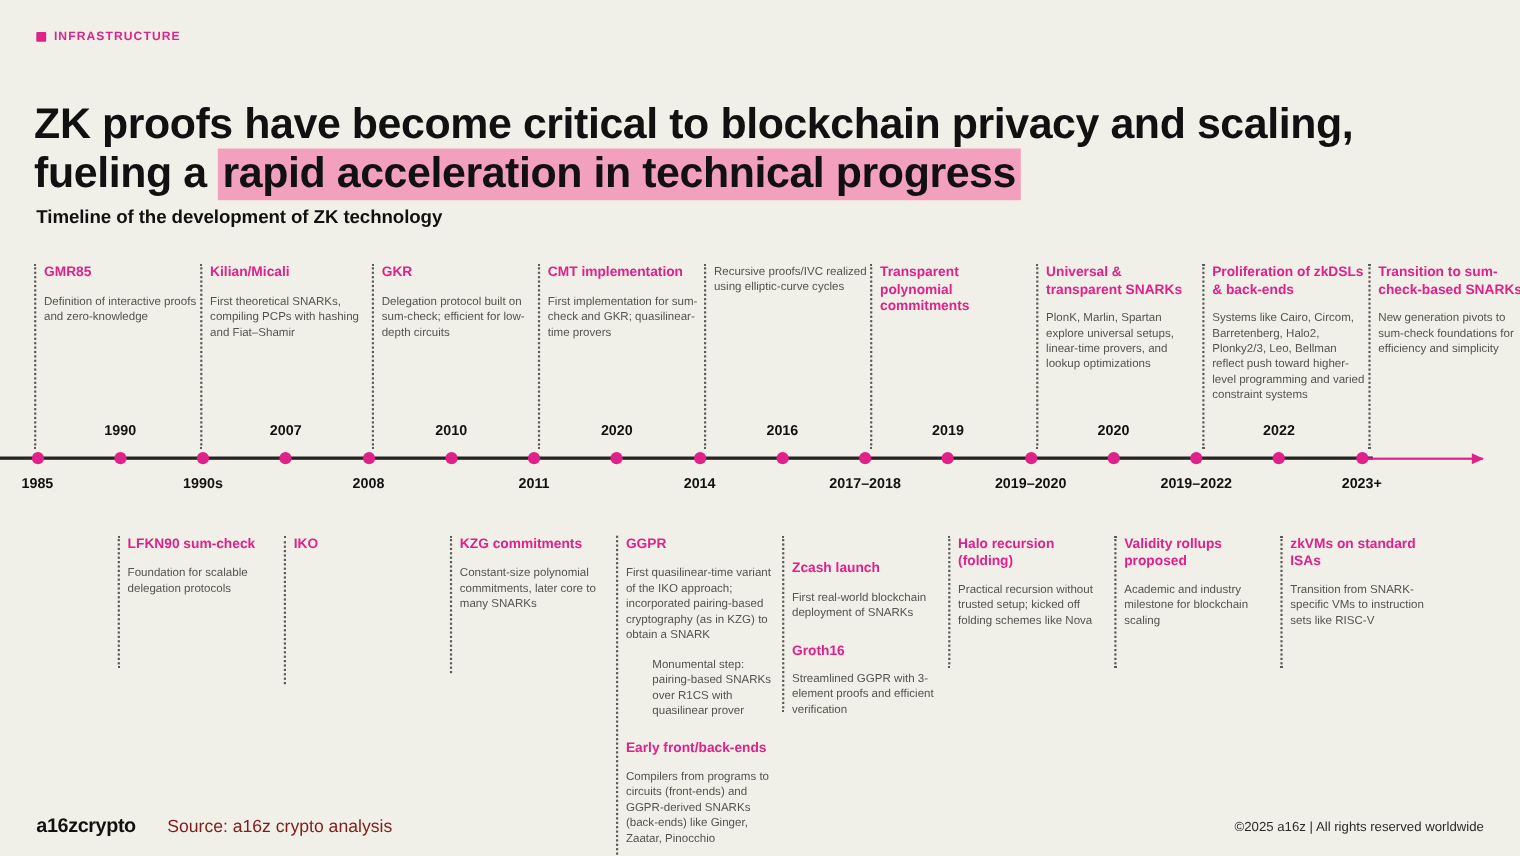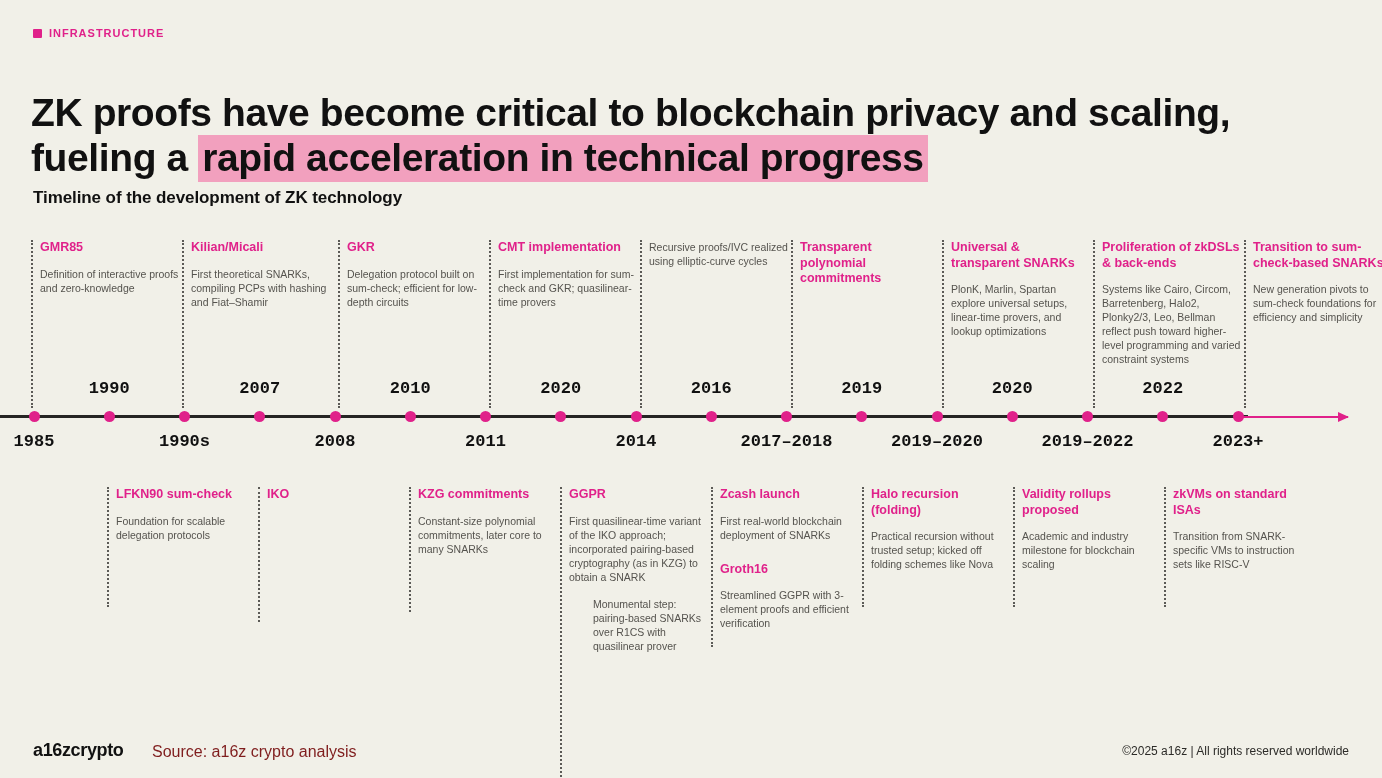--- a/index.html
+++ b/index.html
@@ -25,21 +25,21 @@
   .subtitle{position:absolute;left:33px;top:188px;font-size:17px;font-weight:700;color:#111111;letter-spacing:-0.005em;}
 
   
   .axis-line{position:absolute;left:0px;top:415px;width:1248px;height:3px;background:#262523;}
   .axis-arrow{position:absolute;left:1240px;top:416px;width:108px;height:2px;background:#E0218A;}
   .axis-arrow:after{content:"";position:absolute;right:-1px;top:-4px;
     border-left:11px solid #E0218A;border-top:5px solid transparent;border-bottom:5px solid transparent;}
 
   .dot{position:absolute;width:11px;height:11px;border-radius:50%;background:#E0218A;top:411px;}
 
-  .yr{position:absolute;font-size:17px;font-weight:700;color:#111111;white-space:nowrap;font-family:Liberation Mono, monospace;}
+  .yr{position:absolute;font-size:13px;font-weight:700;color:#111111;white-space:nowrap;}
   .yr.above{top:398px;transform:translate(-50%,-100%);}
   .yr.below{top:432px;transform:translateX(-50%);}
 
   
   .leader{position:absolute;width:0;border-left:2px dotted #5B5A56;}
 
   
   .col{position:absolute;}
   .entry{margin-bottom:0;}
   .entry + .entry{margin-top:16px;}
@@ -181,22 +181,26 @@
           <p class="etitle">KZG commitments</p>
           <p class="ebody">Constant-size polynomial commitments, later core to many SNARKs</p>
         </div>
       </div>
       <div class="col" style="left: 569px; top: 487px; width: 140px;">
         <div class="entry">
           <p class="etitle">GGPR</p>
           <p class="ebody">First quasilinear-time variant of the IKO approach; incorporated pairing-based cryptography (as in KZG) to obtain a SNARK</p>
           <p class="ebody">Monumental step: pairing-based SNARKs over R1CS with quasilinear prover</p>
         </div>
-      </div>
-      <div class="col" style="left: 720px; top: 487px; width: 140px;">
+        <div class="entry" style="margin-top: 20px;">
+          <p class="etitle">Early front/back-ends</p>
+          <p class="ebody">Compilers from programs to circuits (front-ends) and GGPR-derived SNARKs (back-ends) like Ginger, Zaatar, Pinocchio</p>
+        </div>
+      </div>
+      <div class="col" style="left: 720px; top: 509px; width: 140px;">
         <div class="entry">
           <p class="etitle">Zcash launch</p>
           <p class="ebody">First real-world blockchain deployment of SNARKs</p>
         </div>
         <div class="entry" style="margin-top: 20px;">
           <p class="etitle">Groth16</p>
           <p class="ebody">Streamlined GGPR with 3-element proofs and efficient verification</p>
         </div>
       </div>
       <div class="col" style="left: 871px; top: 487px; width: 140px;">

